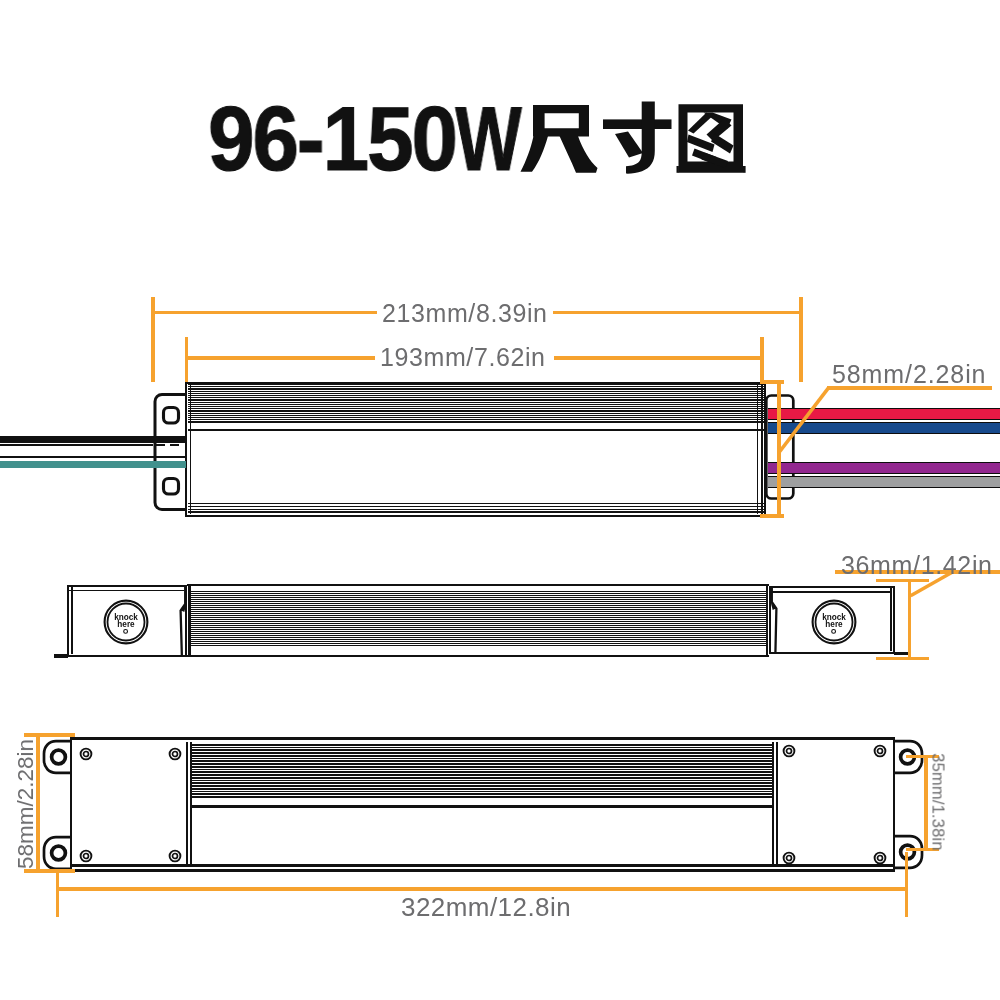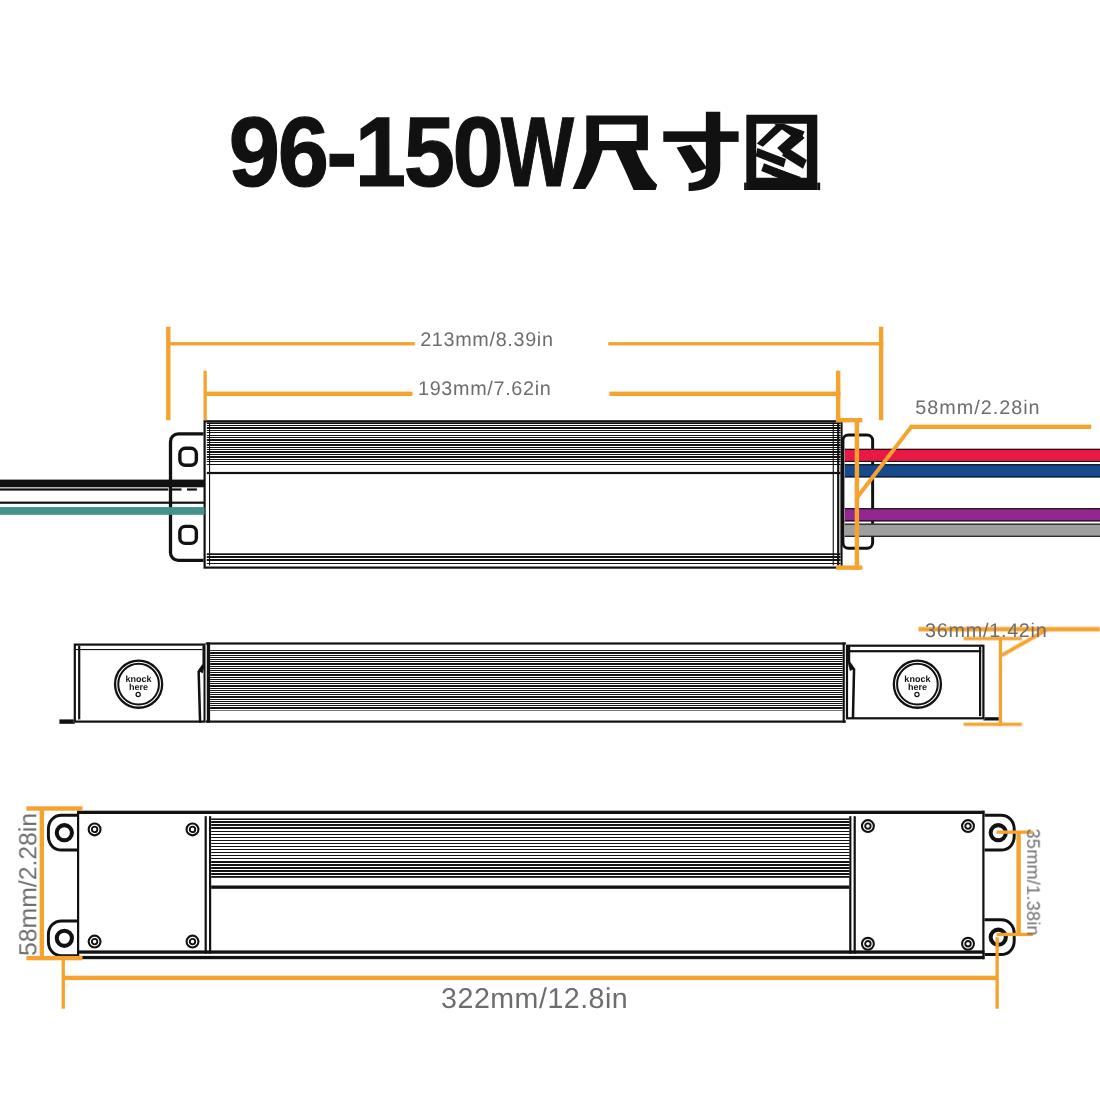--- a/index.html
+++ b/index.html
@@ -1,18 +1,18 @@
 <!DOCTYPE html>
 <html><head><meta charset="utf-8">
 <style>
 html,body{margin:0;padding:0;background:#ffffff;}
 body{width:1000px;height:1000px;position:relative;overflow:hidden;
      font-family:"Liberation Sans",sans-serif;}
 .a{position:absolute;}
-.lbl{position:absolute;color:#6D6D6F;font-size:18px;white-space:nowrap;will-change:transform;}
+.lbl{position:absolute;color:#6D6D6F;font-size:25px;white-space:nowrap;will-change:transform;}
 .or{position:absolute;background:#F6A22E;}
 .bk{position:absolute;background:#111111;}
 </style></head>
 <body>
 <div class="a" style="left:208px;top:93.5px;white-space:nowrap;font-weight:bold;font-size:90px;line-height:90px;letter-spacing:-2.3px;color:#111;-webkit-text-stroke:1.1px #111;will-change:transform;transform:scaleX(0.93);transform-origin:0 0;">96-150<span style="display:inline-block;transform:scaleX(0.84);transform-origin:0 0;">W</span></div>
 <svg class="a" style="left:0;top:0;" width="1000" height="260" viewBox="0 0 1000 260">
 <g fill="#111111">
 
  <path fill-rule="evenodd" d="M533,105 L589,105 L589,136.5 L533,136.5 Z
           M544.6,113.2 L578.8,113.2 L578.8,128.2 L544.6,128.2 Z"></path>
@@ -115,21 +115,21 @@
  <text x="25" y="30.2" font-family="Liberation Sans" font-size="8.2" font-weight="bold" fill="#111" text-anchor="middle">here</text>
  <circle cx="24.6" cy="34.4" r="1.9" fill="#fff" stroke="#111" stroke-width="1.1"></circle>
 </svg>
 <div class="or" style="left:907.6px;top:579.3px;width:3.5px;height:81px;"></div>
 <div class="or" style="left:876.4px;top:578.9px;width:52.2px;height:3.5px;"></div>
 <div class="or" style="left:876.4px;top:656.7px;width:52.2px;height:3.5px;"></div>
 <div class="or" style="left:835.3px;top:570.3px;width:164.7px;height:3.5px;"></div>
 <svg class="a" style="left:900px;top:565px;" width="70" height="40" viewBox="0 0 70 40">
     <path d="M52.6,7 L10.6,30.8" stroke="#F6A22E" stroke-width="3.5" fill="none"></path>
   </svg>
-<div class="lbl" style="left:841px;top:563px;letter-spacing:0.65px;">36mm/1.42in</div>
+<div class="lbl" style="left:841px;top:551px;letter-spacing:0.65px;">36mm/1.42in</div>
 <svg class="a" style="left:42.0px;top:738.5px;" width="40" height="36" viewBox="0 0 40 36">
  <path d="M38,2.2 L14,2.2 C7,2.2 2,7.5 2,14.8 L2,21.2 C2,28.5 7,33.8 14,33.8 L38,33.8 Z" fill="#fff" stroke="#111" stroke-width="2.7"></path>
  <circle cx="16.5" cy="18" r="6.9" fill="#fff" stroke="#111" stroke-width="3.7"></circle>
 </svg>
 <svg class="a" style="left:42.0px;top:834.5px;" width="40" height="36" viewBox="0 0 40 36">
  <path d="M38,2.2 L14,2.2 C7,2.2 2,7.5 2,14.8 L2,21.2 C2,28.5 7,33.8 14,33.8 L38,33.8 Z" fill="#fff" stroke="#111" stroke-width="2.7"></path>
  <circle cx="16.5" cy="18" r="6.9" fill="#fff" stroke="#111" stroke-width="3.7"></circle>
 </svg>
 <svg class="a" style="left:883.5px;top:738.5px;" width="40" height="36" viewBox="0 0 40 36">
  <path d="M2,2.2 L26,2.2 C33,2.2 38,7.5 38,14.8 L38,21.2 C38,28.5 33,33.8 26,33.8 L2,33.8 Z" fill="#fff" stroke="#111" stroke-width="2.7"></path>

